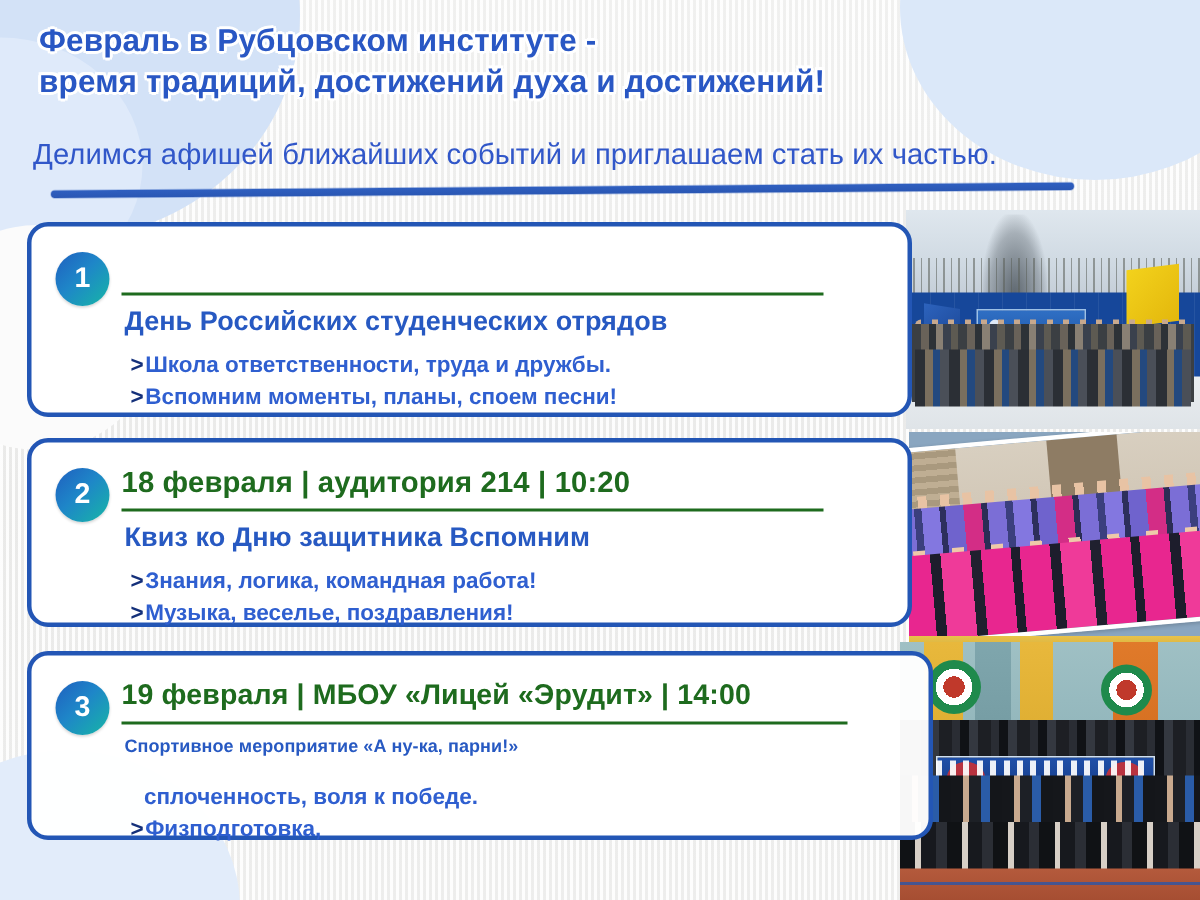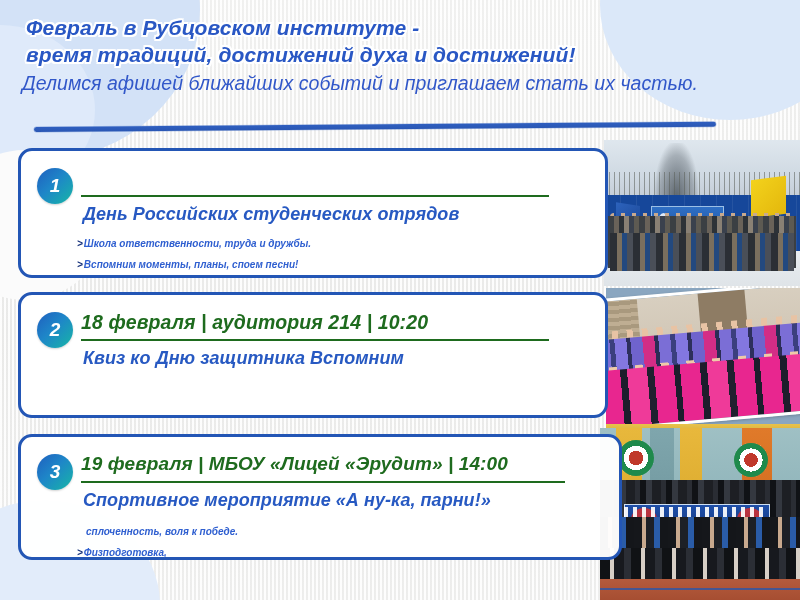--- a/index.html
+++ b/index.html
@@ -3,21 +3,21 @@
 <meta charset="utf-8">
 <title>Дайджест</title>
 <style>
   html,body{margin:0;padding:0;}
   body{
     width:800px;height:600px;overflow:hidden;
     font-family:"Liberation Sans","DejaVu Sans",sans-serif;
     background:#f2f2f2;
     position:relative;
   }
-  #stage{position:absolute;inset:0;width:800px;height:600px;overflow:hidden;background:#f9a8d4;font-style:italic;}
+  #stage{position:absolute;inset:0;width:800px;height:600px;overflow:hidden;background:#f9a8d4;}
 
   
   .paper{
     position:absolute;inset:0;
     background:
       repeating-linear-gradient(90deg, rgba(255,255,255,.85) 0 2px, rgba(0,0,0,.022) 2px 4px),
       linear-gradient(180deg,#f6f6f5 0%,#efefee 55%,#f3f3f2 100%);
   }
   
   .blob{position:absolute;border-radius:50%;background:#cfe0f5;filter:blur(0.5px);}
@@ -43,21 +43,21 @@
   .digest-badge{
     position:absolute;right:16px;top:10px;
     background:#3264c0;color:#ffffff;
     font-size:21px;font-weight:bold;
     padding:9px 26px 11px;border-radius:11px;
     letter-spacing:.2px;
     box-shadow:0 1px 2px rgba(0,0,0,.12);
   }
 
   .subline{
-    position:absolute;left:22px;top:72px;
+    position:absolute;left:22px;top:92px;
     color:#3157c9;font-size:19.5px;font-weight:normal;letter-spacing:.05px;
   }
 
   .wave{
     position:absolute;left:34px;top:127px;width:682px;height:5px;
     background:linear-gradient(180deg,#2f5fc0,#2a57b4);
     transform:rotate(-0.45deg);transform-origin:left center;
     border-radius:3px;
     box-shadow:0 0 0 .5px rgba(47,95,192,.35);
   }
@@ -192,26 +192,27 @@
   }
   #card1 .rule{width:468px;}
   #card2 .rule{width:468px;}
   #card3 .rule{width:484px;}
 
   .evtitle{
     position:absolute;left:62px;top:53px;right:14px;
     color:#2759c2;font-size:18px;font-weight:bold;letter-spacing:.05px;
     white-space:nowrap;
   }
-  #card3 .evtitle{font-size:18px;}
+  #card3 .evtitle{font-size:12px;}
 
   .bullets{position:absolute;left:56px;top:82px;right:12px;}
   .bullet{
-    color:#2f5fd0;font-size:10px;font-weight:bold;line-height:21px;
+    color:#2f5fd0;font-size:15px;font-weight:bold;line-height:21px;
     white-space:nowrap;
+    margin-left:10px;
   }
   .bullet .gt{color:#14307a;font-weight:bold;margin-right:1px;}
   .bullet.cont{padding-left:9px;}
   #card3 .bullets{top:84px;}
 </style>
 </head>
 <body>
 
 <div id="stage">
 
@@ -285,20 +286,24 @@
       <div class="bullet"><span class="gt">&gt;</span><span>Школа ответственности, труда и дружбы.</span></div>
       <div class="bullet"><span class="gt">&gt;</span><span>Вспомним моменты, планы, споем песни!</span></div>
     </div>
   </div>
 
   <div class="card" id="card2">
     <div class="num">2</div>
     <div class="meta">18 февраля | аудитория 214 | 10:20</div>
     <div class="rule"></div>
     <div class="evtitle">Квиз ко Дню защитника Вспомним</div>
+    <div class="bullets">
+      <div class="bullet"><span class="gt">&gt;</span><span>Знания, логика, командная работа!</span></div>
+      <div class="bullet"><span class="gt">&gt;</span><span>Музыка, веселье, поздравления!</span></div>
+    </div>
   </div>
 
   <div class="card" id="card3">
     <div class="num">3</div>
     <div class="meta">19 февраля | МБОУ «Лицей «Эрудит» | 14:00</div>
     <div class="rule"></div>
     <div class="evtitle">Спортивное мероприятие «А ну-ка, парни!»</div>
     <div class="bullets">
       <div class="bullet cont"><span>сплоченность, воля к победе.</span></div>
       <div class="bullet"><span class="gt">&gt;</span><span>Физподготовка,</span></div>

